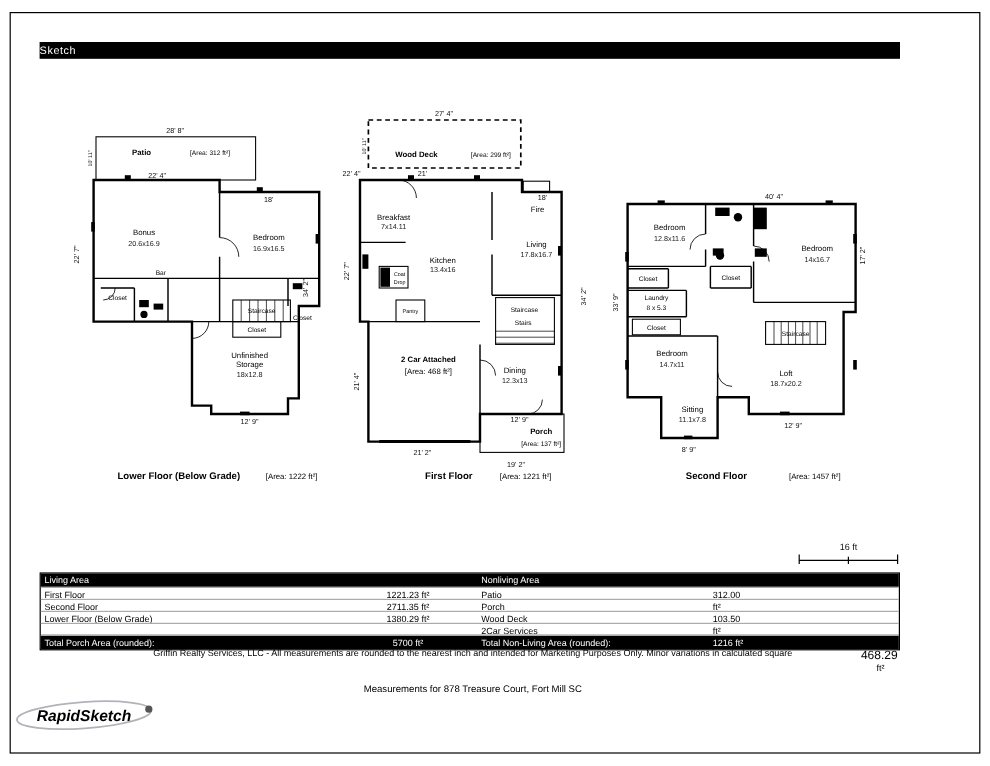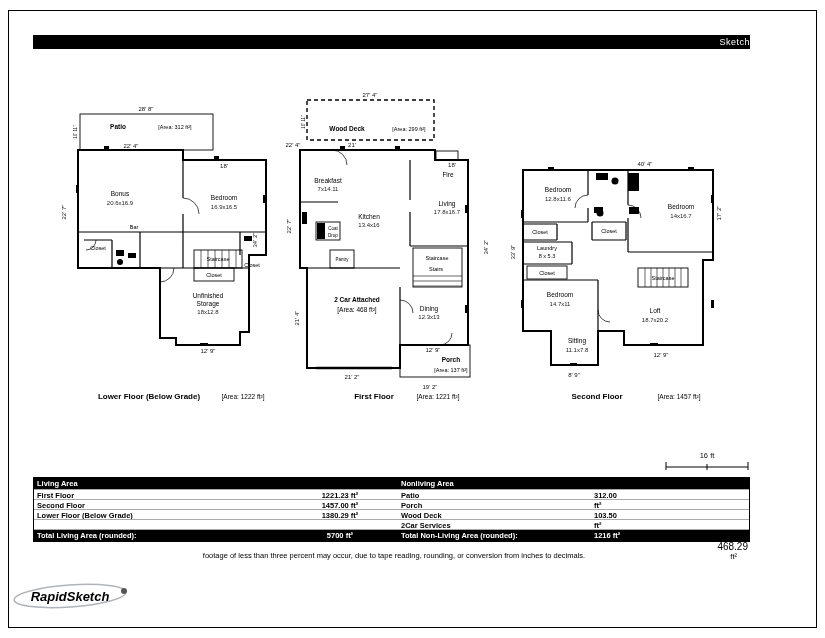--- a/index.html
+++ b/index.html
@@ -1,20 +1,20 @@
 <!DOCTYPE html>
 <html><head>
 <meta charset="utf-8">
 <style>
   * { margin:0; padding:0; box-sizing:border-box; }
   html,body { background:#ffffff; font-family:"Liberation Sans", sans-serif; }
   .page { position:relative; width:825px; height:638px; background:#fff; overflow:hidden; }
   .frame { position:absolute; left:8px; top:10px; width:809px; height:618px; border:1px solid #000; }
   .titlebar { position:absolute; left:33px; top:35px; width:717px; height:14px; background:#000; color:#fff;
-              font-size:9px; display:flex; align-items:center; justify-content:flex-end; letter-spacing:.5px; }
+              font-size:9px; display:flex; align-items:center; justify-content:flex-start; letter-spacing:.5px; }
   .plans { position:absolute; left:0; top:0; }
 
   svg text { font-family:"Liberation Sans", sans-serif; fill:#000; text-anchor:middle; }
   .room  { font-size:6.5px; }
   .rsm   { font-size:5.5px; }
   .rsize { font-size:6px; fill:#222; }
   .tiny  { font-size:4.5px; }
   .dim   { font-size:6px; fill:#111; }
   .dimsm { font-size:4.5px; fill:#111; }
   .bname { font-size:6.5px; font-weight:bold; }
@@ -25,21 +25,21 @@
   .iwall { fill:none; stroke:#000; stroke-width:1.2; }
   .thin  { fill:none; stroke:#000; stroke-width:0.9; }
   .dash  { stroke-dasharray:4 3; stroke-width:1.4; }
   .hatch { fill:none; stroke:#000; stroke-width:0.6; }
   .blk   { fill:#000; stroke:none; }
   .arc   { fill:none; stroke:#000; stroke-width:0.7; }
   .gdoor { fill:none; stroke:#000; stroke-width:2.5; }
   .scaleline { fill:none; stroke:#000; stroke-width:1; }
 
   .areatable { position:absolute; left:33px; top:477px; width:717px; font-size:7.5px; border:1px solid #000; background:#fff; }
-  .trow  { position:relative; height:10px; border-top:1px solid #aaa;font-weight:bold; }
+  .trow  { position:relative; height:10px; border-top:1px solid #aaa; }
   .thead { background:#000; color:#fff; height:11px; border-top:none; }
   .ttotal{ background:#000; color:#fff; height:12px; }
   .cell  { position:absolute; top:1px; white-space:nowrap; }
   .c-name { left:3px; }
   .c-lval { left:250px; width:112px; text-align:center; }
   .c-nname{ left:367px; }
   .c-nval { left:560px; width:150px; }
 
   .footnote { position:absolute; left:38px; width:712px; text-align:center; }
   .disc1 { top:540px; font-size:7.5px; }
@@ -223,47 +223,48 @@
       <span class="cell c-nname">Nonliving Area</span>
     </div>
     <div class="trow">
       <span class="cell c-name">First Floor</span>
       <span class="cell c-lval">1221.23 ft²</span>
       <span class="cell c-nname">Patio</span>
       <span class="cell c-nval">312.00</span>
     </div>
     <div class="trow">
       <span class="cell c-name">Second Floor</span>
-      <span class="cell c-lval">1457.00 ft²</span>
+      <span class="cell c-lval">2711.35 ft²</span>
       <span class="cell c-nname">Porch</span>
       <span class="cell c-nval">ft²</span>
     </div>
     <div class="trow">
       <span class="cell c-name">Lower Floor (Below Grade)</span>
       <span class="cell c-lval">1380.29 ft²</span>
       <span class="cell c-nname">Wood Deck</span>
       <span class="cell c-nval">103.50</span>
     </div>
     <div class="trow">
       <span class="cell c-name"></span>
       <span class="cell c-lval"></span>
       <span class="cell c-nname">2Car Services</span>
       <span class="cell c-nval">ft²</span>
     </div>
     <div class="trow ttotal">
-      <span class="cell c-name">Total Living Area (rounded):</span>
+      <span class="cell c-name">Total Porch Area (rounded):</span>
       <span class="cell c-lval">5700 ft²</span>
       <span class="cell c-nname">Total Non-Living Area (rounded):</span>
       <span class="cell c-nval">1216 ft²</span>
     </div>
   </div>
 
   <span class="spill-val">468.29</span>
   <span class="spill-unit">ft²</span>
 
-  <div class="footnote disc2">footage of less than three percent may occur, due to tape reading, rounding, or conversion from inches to decimals.</div>
+  <div class="footnote disc1">Griffin Realty Services, LLC - All measurements are rounded to the nearest inch and intended for Marketing Purposes Only. Minor variations in calculated square</div>
+  <div class="footnote addr">Measurements for 878 Treasure Court, Fort Mill SC</div>
 
   <svg class="logo" width="125" height="30" viewBox="0 0 125 30">
     <ellipse cx="58" cy="14" rx="56" ry="11" fill="none" stroke="#b0b4b8" stroke-width="1.5" transform="rotate(-4 58 14)"></ellipse>
     <circle cx="112" cy="9" r="3" fill="#555"></circle>
     <text x="58" y="19" text-anchor="middle" font-size="13" font-style="italic" font-weight="bold" fill="#8a8f94">RapidSketch</text>
   </svg>
 </div>
 
 </body></html>

